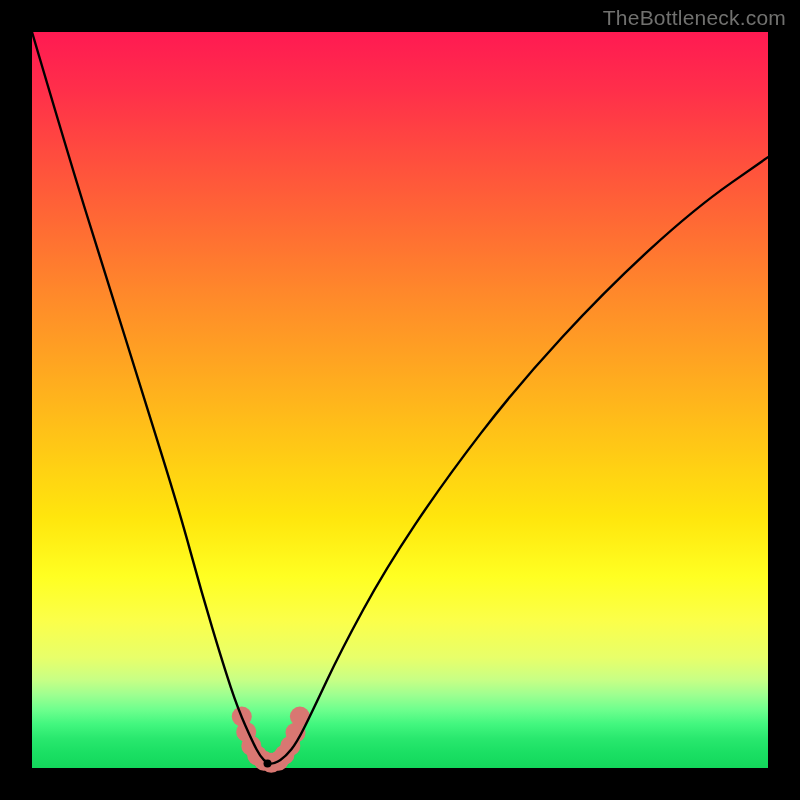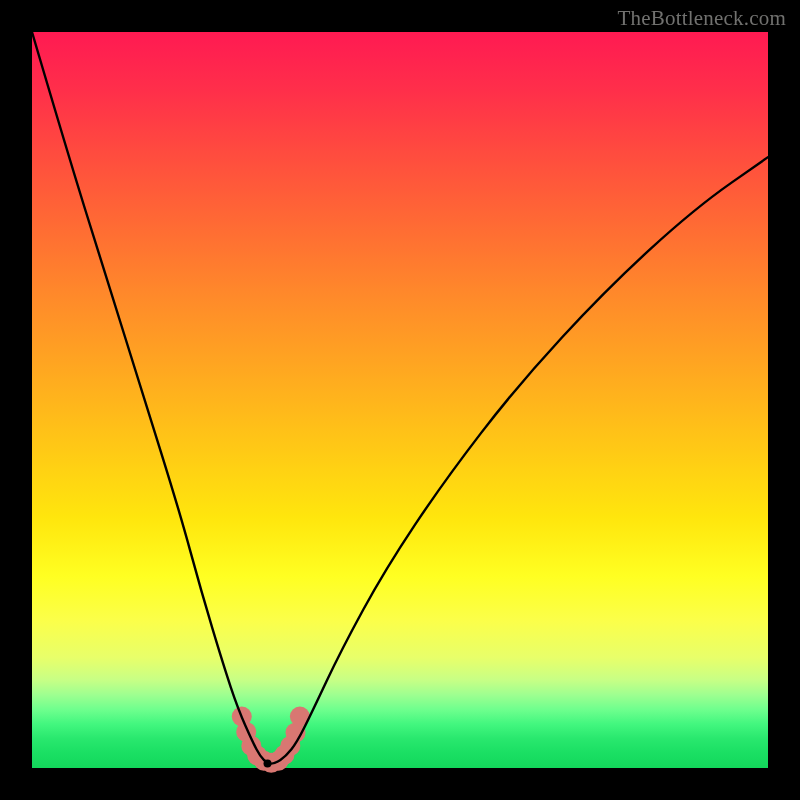--- a/index.html
+++ b/index.html
@@ -42,21 +42,21 @@
       #43f77f 94%,
       #29e86e 96%,
       #1adf63 98%,
       #13d75b 100%
     );
   }
   .watermark {
     position: absolute;
     top: 6px;
     right: 14px;
-    font-family: Liberation Serif, serif;
+    font-family: Liberation Sans, sans-serif;
     font-size: 21px;
     color: #71716f;
     letter-spacing: 0.2px;
   }
   svg.curves {
     position: absolute;
     top: 0;
     left: 0;
   }
   .curve-line {

